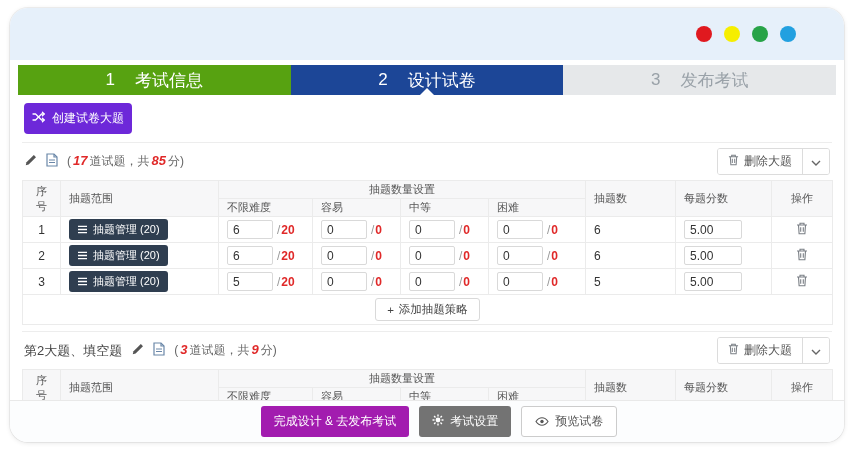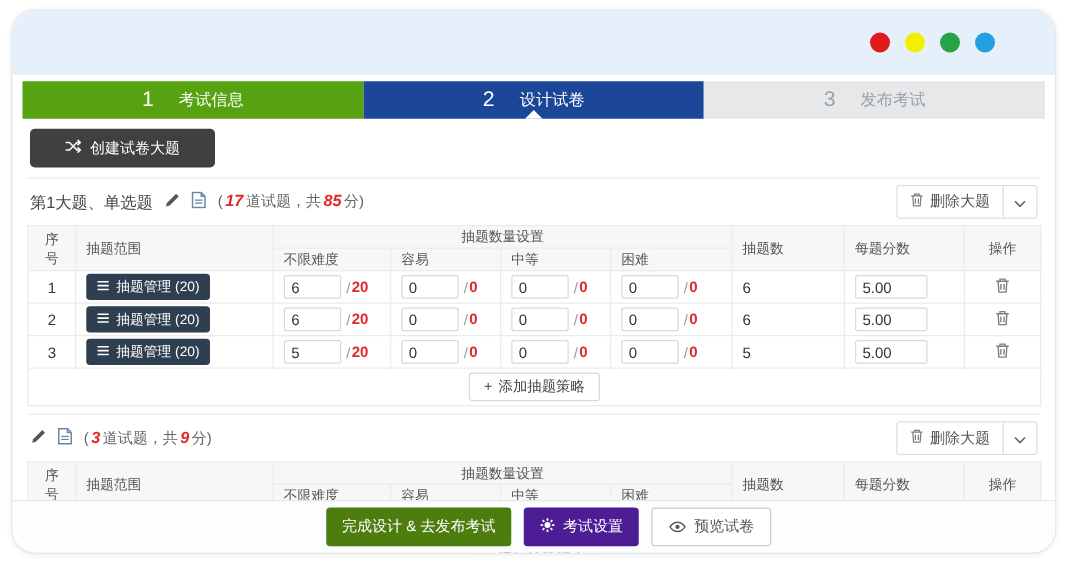--- a/index.html
+++ b/index.html
@@ -12,28 +12,28 @@
   
   .win-header { height: 52px; background: #e6f0fa; display: flex; align-items: center; justify-content: flex-end; padding-right: 48px; gap: 12px; }
   .dot { width: 16px; height: 16px; border-radius: 50%; }
   
   .steps { display: flex; margin: 5px 8px 0; }
   .step { flex: 1; height: 30px; display: flex; align-items: center; justify-content: center; gap: 20px; position: relative; cursor: pointer; }
   .step-done { background: #57a211; color: #fff; }
   .step-active { background: #1c4697; color: #fff; }
   .step-todo { background: #e6e8ea; color: #99a1a8; }
   .step-num { font-size: 17px; font-weight: 400; }
-  .step-label { font-size: 13px; }
+  .step-label { font-size: 17px; }
   .step-caret { position: absolute; bottom: 0; left: 50%; margin-left: -7px; width: 0; height: 0;
     border-left: 7px solid transparent; border-right: 7px solid transparent; border-bottom: 7px solid #fff; }
   
   .content { padding: 0 12px 46px; }
   .toolbar { display: flex; align-items: center; justify-content: space-between; padding: 8px 2px; }
   .btn { display: inline-flex; align-items: center; gap: 6px; border: none; border-radius: 4px; font-size: 12px; cursor: pointer; font-family: inherit; }
-  .btn-create { background: #404040; color: #fff; padding: 7px 28px; }
+  .btn-create { background: #6d28d9; color: #fff; padding: 7px 8px; }
   .summary { font-size: 12px; color: #666; display: flex; align-items: baseline; gap: 4px; }
   .red-num { color: #e02929; font-weight: bold; font-style: italic; font-size: 15px; padding: 0 2px; }
   
   .section { border-top: 1px solid #ededed; }
   .section + .section { margin-top: 6px; }
   .section-head { display: flex; align-items: center; justify-content: space-between; padding: 5px 2px; }
   .section-title-wrap { display: flex; align-items: center; gap: 9px; font-size: 13px; color: #444; }
   .icon-btn { display: inline-flex; align-items: center; background: none; border: none; cursor: pointer; padding: 0; }
   .section-meta { font-size: 12px; color: #666; display: inline-flex; align-items: baseline; }
   .section-meta .red-num { font-size: 13px; }
@@ -49,22 +49,22 @@
   .badge { display: inline-flex; align-items: center; gap: 5px; background: #2f3e50; color: #fff; font-size: 11px; padding: 3px 8px; border-radius: 3px; border: none; cursor: pointer; font-family: inherit; white-space: nowrap; }
   .num-input { width: 46px; height: 19px; border: 1px solid #d9d9d9; border-radius: 2px; padding: 0 5px; font-size: 12px; color: #333; font-family: inherit; }
   .score-input { width: 58px; height: 19px; border: 1px solid #d9d9d9; border-radius: 2px; padding: 0 5px; font-size: 12px; color: #333; font-family: inherit; }
   .sep { color: #999; margin: 0 1px 0 4px; font-size: 12px; }
   .max { color: #e02929; font-weight: bold; font-size: 12px; }
   .add-row td { text-align: center; padding: 3px; }
   .btn-add { background: #fff; border: 1px solid #d9d9d9; border-radius: 3px; padding: 3px 11px; font-size: 11.5px; color: #444; display: inline-flex; gap: 5px; align-items: center; cursor: pointer; font-family: inherit; }
   .row-del { background: none; border: none; cursor: pointer; padding: 2px; }
   
   .footer { position: absolute; left: 0; right: 0; bottom: 0; height: 42px; background: #fcfdfe; border-top: 1px solid #e9e9e9; display: flex; align-items: center; justify-content: center; gap: 10px; }
-  .btn-finish { background: #4d7c0f; color: #fff; padding: 7px 13px; border-radius: 3px; margin-left: 24px; }
-  .btn-danger { background: #4c1d95; color: #fff; padding: 7px 13px; border-radius: 3px; }
+  .btn-finish { background: #a21caf; color: #fff; padding: 7px 13px; border-radius: 3px; margin-left: 24px; }
+  .btn-danger { background: #737373; color: #fff; padding: 7px 13px; border-radius: 3px; }
   .btn-light { background: #fff; color: #555; padding: 6px 13px; border: 1px solid #ccc; border-radius: 3px; }
   svg { flex-shrink: 0; }
 </style>
 </head>
 <body>
 
 <div class="card">
 
   <div class="win-header">
     <div class="dot" style="background: rgb(224, 25, 31);"></div>
@@ -99,21 +99,20 @@
               <path d="M1 10.5h3l7-7h3"></path>
               <path d="M12 1.5l2 2-2 2"></path>
             </svg></span>
         <span>创建试卷大题</span>
       </button>
     </div>
 
     <div class="section">
       <div class="section-head">
         <div class="section-title-wrap">
-          <span>第1大题、单选题</span>
           <button class="icon-btn">
               <span><svg width="13" height="13" viewBox="0 0 14 14">
                   <path fill="#555" d="M10.6 1.1l2.3 2.3L5 11.3 1.9 12.1 2.7 9z"></path>
                 </svg></span>
             </button>
           <button class="icon-btn">
               <span><svg width="12" height="14" viewBox="0 0 12 14" fill="none" stroke="#6a87a8" stroke-width="1.2">
                   <path d="M1 1h7l3 3v9H1z"></path>
                   <path d="M8 1v3h3"></path>
                   <path d="M3 7h6M3 9.5h6" stroke-width="1"></path>
@@ -231,20 +230,21 @@
                   <span>添加抽题策略</span>
                 </button></td>
           </tr>
         </tbody>
       </table>
     </div>
 
     <div class="section">
       <div class="section-head">
         <div class="section-title-wrap">
+          <span>第2大题、填空题</span>
           <button class="icon-btn">
               <span><svg width="13" height="13" viewBox="0 0 14 14">
                   <path fill="#555" d="M10.6 1.1l2.3 2.3L5 11.3 1.9 12.1 2.7 9z"></path>
                 </svg></span>
             </button>
           <button class="icon-btn">
               <span><svg width="12" height="14" viewBox="0 0 12 14" fill="none" stroke="#6a87a8" stroke-width="1.2">
                   <path d="M1 1h7l3 3v9H1z"></path>
                   <path d="M8 1v3h3"></path>
                   <path d="M3 7h6M3 9.5h6" stroke-width="1"></path>

